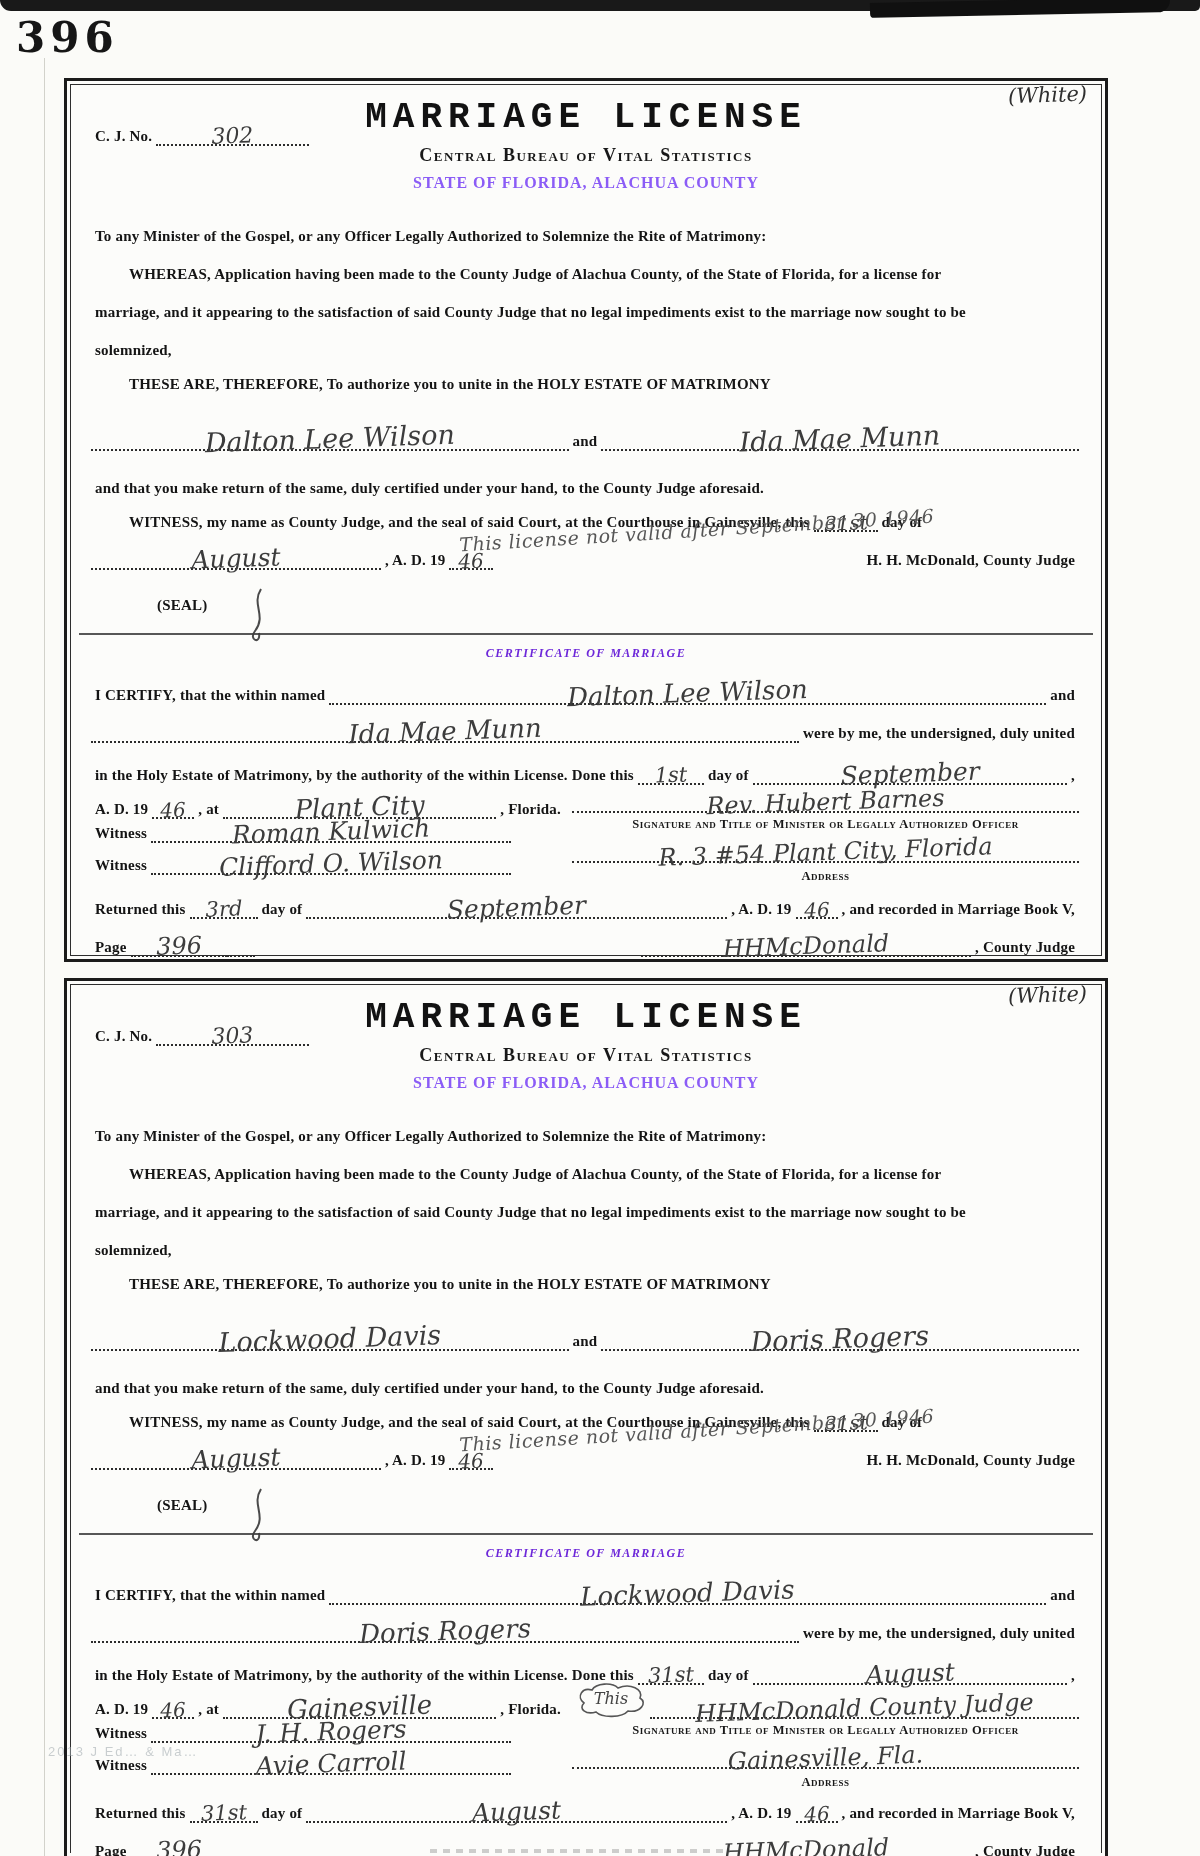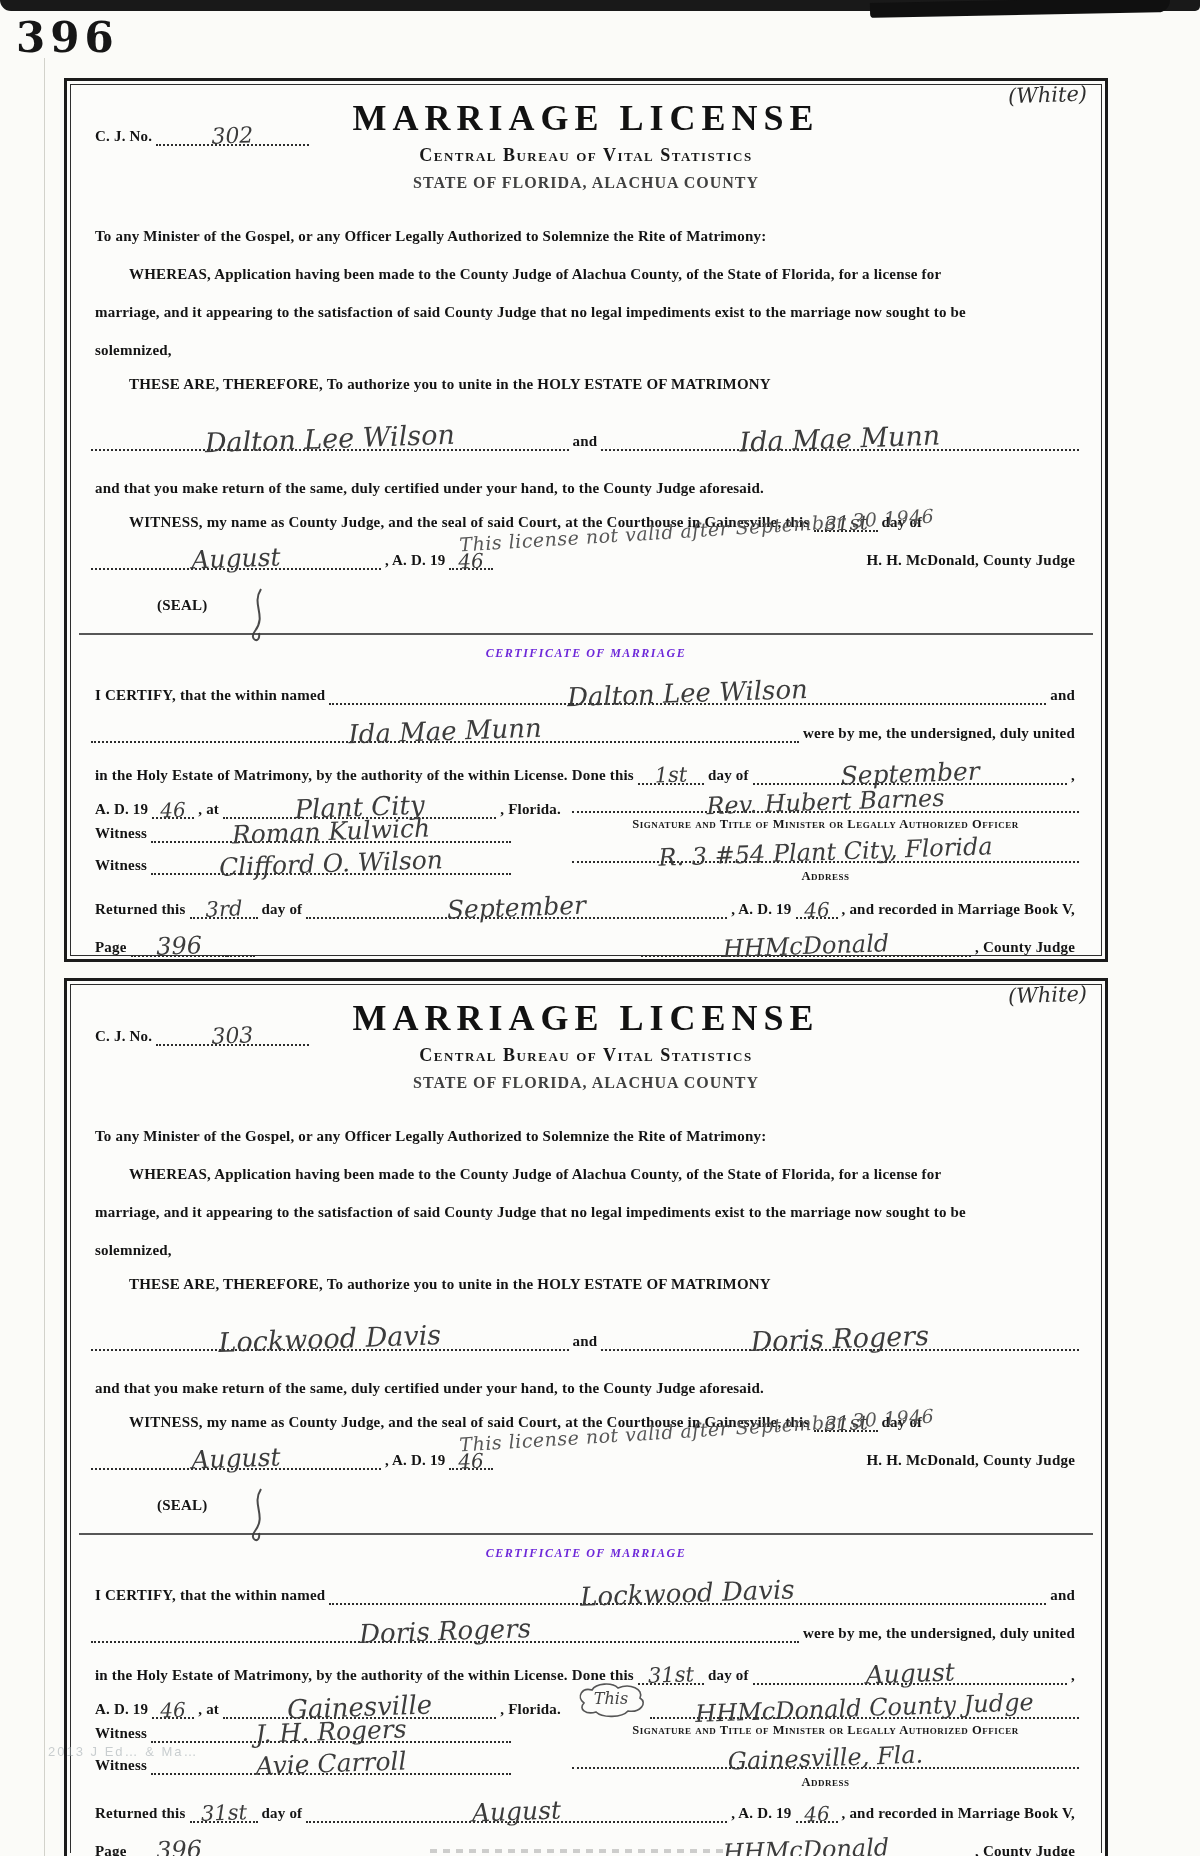--- a/index.html
+++ b/index.html
@@ -43,23 +43,23 @@
     font-family:"DejaVu Serif", serif;font-style:italic;
     font-size:21px;color:#2f2f2f;transform:rotate(-2deg);
   }
 
   
   .t{font-size:15px;font-weight:700;color:#141414;letter-spacing:.2px;line-height:1.25;}
   .row{position:absolute;left:24px;right:26px;display:flex;align-items:flex-end;white-space:nowrap;}
   .row .t{padding:0 4px;}
   .indent{padding-left:34px;}
   .center{position:absolute;left:0;right:0;text-align:center;}
-  .title{font-family:Liberation Serif, serif;font-weight:bold;font-size:36px;letter-spacing:6px;color:#121212;}
+  .title{font-family:Liberation Mono, monospace;font-weight:bold;font-size:36px;letter-spacing:6px;color:#121212;}
   .subtitle{font-variant:small-caps;font-weight:700;font-size:18px;letter-spacing:1.5px;color:#181818;}
-  .stateline{font-weight:700;font-size:16px;letter-spacing:1px;color:#404040;}
+  .stateline{font-weight:700;font-size:16px;letter-spacing:1px;color:#8b5cf6;}
   .certtitle{font-weight:700;font-size:12px;letter-spacing:1.5px;color:#6d28d9;font-style:italic;}
   .caption{font-variant:small-caps;font-weight:700;font-size:12.5px;letter-spacing:.5px;color:#181818;text-align:center;}
 
   
   .dot{border-bottom:2px dotted #2c2c2c;position:relative;height:13px;min-width:20px;}
   .dot.f{flex:1;}
   .hwv{
     position:absolute;left:0;right:0;bottom:-3px;text-align:center;line-height:1;
     font-family:"DejaVu Serif", serif;font-style:italic;color:#3c3c3c;
     white-space:nowrap;transform:rotate(-2deg);

